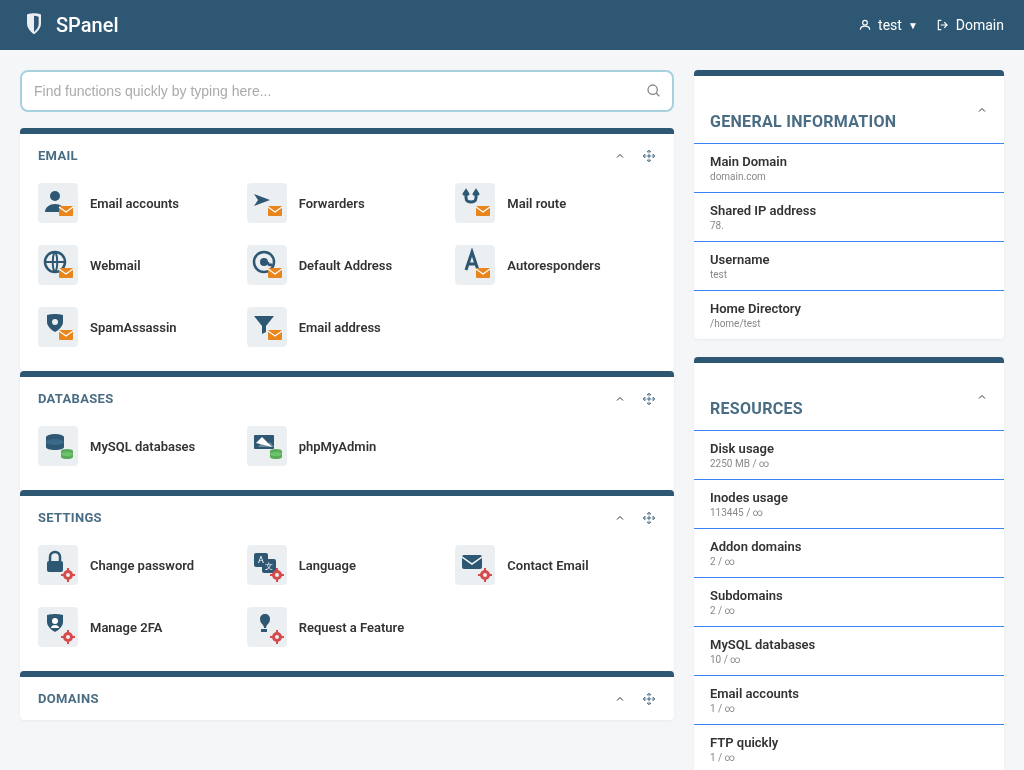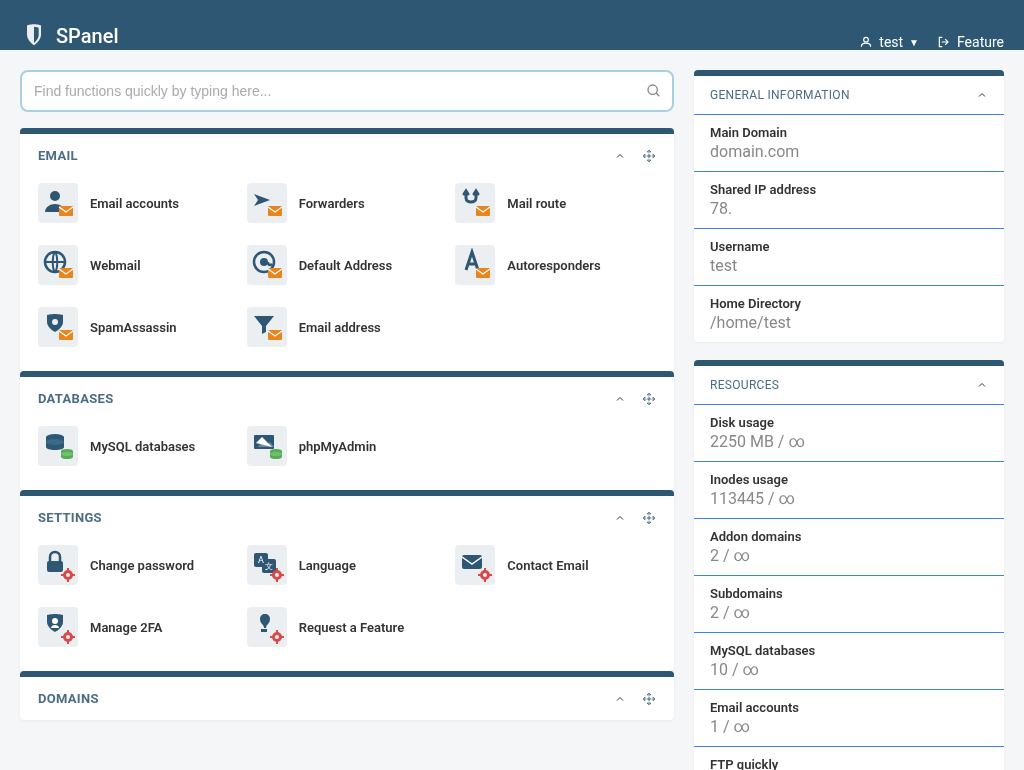--- a/index.html
+++ b/index.html
@@ -1,17 +1,17 @@
 <!DOCTYPE html>
 <html><head>
 <meta charset="utf-8">
 <style>
   * { box-sizing: border-box; margin: 0; padding: 0; }
   body { font-family: -apple-system, BlinkMacSystemFont, "Segoe UI", Roboto, sans-serif; background: #f5f6f8; color: #333; font-size: 14px; }
-  .header { background: #2d5773; height: 50px; display: flex; align-items: flex-end; justify-content: space-between; padding: 0 20px; color: #fff; }
+  .header { background: #2d5773; height: 50px; display: flex; align-items: center; justify-content: space-between; padding: 0 20px; color: #fff; }
   .brand { display: flex; align-items: center; gap: 8px; font-size: 20px; font-weight: 500; }
   .brand svg { width: 28px; height: 28px; }
   .header-right { display: flex; align-items: center; gap: 18px; font-size: 14px; }
   .header-link { display: flex; align-items: center; gap: 6px; cursor: pointer; }
   .chevron-sm { font-size: 10px; }
   .container { display: flex; gap: 20px; padding: 20px; max-width: 1024px; margin: 0 auto; }
   .col-main { flex: 1; min-width: 0; }
   .col-side { width: 310px; flex-shrink: 0; }
   .search-wrap { position: relative; margin-bottom: 16px; }
   .search { width: 100%; height: 42px; border: 2px solid #a8d1e0; border-radius: 8px; padding: 0 40px 0 12px; font-size: 14px; outline: none; background: #fff; }
@@ -21,24 +21,24 @@
   .panel-header { display: flex; align-items: center; justify-content: space-between; padding: 14px 18px; }
   .panel-title { font-size: 13px; font-weight: 700; color: #4a6d84; letter-spacing: .3px; }
   .panel-ctrls { display: flex; gap: 16px; align-items: center; color: #333; }
   .ctrl { cursor: pointer; display: inline-flex; }
   .items-grid { display: grid; grid-template-columns: repeat(3, 1fr); gap: 10px 8px; padding: 0 18px 18px; }
   .item { display: flex; align-items: center; gap: 12px; cursor: pointer; padding: 6px 0; }
   .icon-box { width: 40px; height: 40px; background: #eceff1; border-radius: 4px; display: flex; align-items: center; justify-content: center; flex-shrink: 0; position: relative; }
   .item-label { font-size: 13px; font-weight: 600; color: #333; }
   .side-panel { background: #fff; border-radius: 4px; margin-bottom: 18px; box-shadow: 0 1px 3px rgba(0,0,0,.05); border-top: 6px solid #2d5773; }
   .side-header { display: flex; justify-content: space-between; align-items: center; padding: 12px 16px; }
-  .side-title { font-size: 12px; font-weight: 400; color: #4a6d84; letter-spacing: .3px; }
+  .side-title { font-size: 16px; font-weight: 700; color: #4a6d84; letter-spacing: .3px; margin-top: 24px; }
   .info-row { padding: 10px 16px; border-top: 1px solid #3b82f6; }
   .info-label { font-size: 13px; font-weight: 600; color: #333; margin-bottom: 2px; }
-  .info-value { font-size: 16px; color: #888; }
+  .info-value { font-size: 10px; color: #888; }
   svg { display: block; }
 </style>
 </head>
 <body>
 
 <svg width="0" height="0" style="position:absolute">
   <defs>
 
     <g id="env-badge">
       <rect x="18" y="20" width="14" height="10" rx="1" fill="#e8851c"></rect>
@@ -79,21 +79,21 @@
           <circle cx="12" cy="8" r="4" fill="none" stroke="#fff" stroke-width="2"></circle>
           <path d="M4 20c0-4 4-6 8-6s8 2 8 6" fill="none" stroke="#fff" stroke-width="2"></path>
         </svg>
       <span>test</span>
       <span class="chevron-sm">▼</span>
     </div>
     <div class="header-link">
       <svg width="14" height="14" viewBox="0 0 24 24">
           <path d="M9 4h-5v16h5M14 7l5 5-5 5M19 12H8" fill="none" stroke="#fff" stroke-width="2"></path>
         </svg>
-      <span>Feature</span>
+      <span>Domain</span>
     </div>
   </div>
 </div>
 
 <div class="container">
   <div class="col-main">
     <div class="search-wrap">
       <input class="search" placeholder="Find functions quickly by typing here..." style="">
       <span class="search-icon">
         <svg width="16" height="16" viewBox="0 0 24 24">

